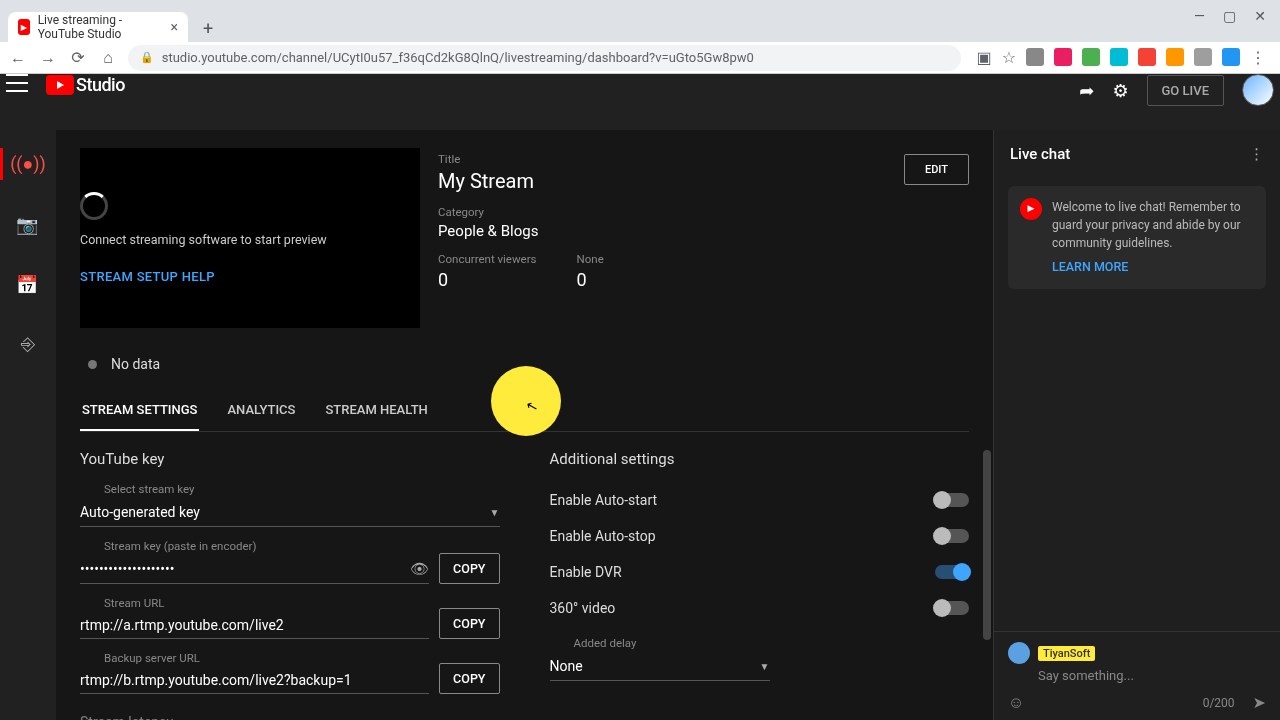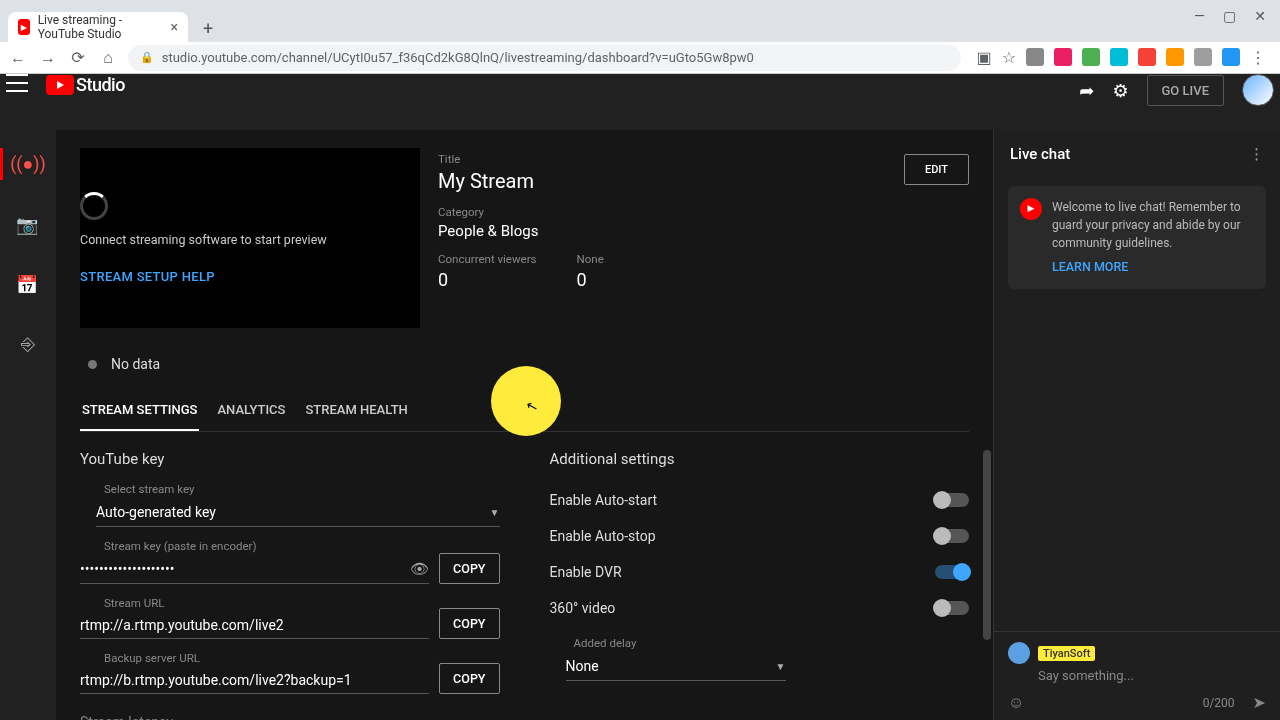--- a/index.html
+++ b/index.html
@@ -51,29 +51,29 @@
 .info-label { color: #888; font-size: 11.5px; margin-bottom: 3px; }
 .info-value { color: #fff; font-size: 15px; margin-bottom: 12px; }
 .info-title-val { font-size: 20px; }
 .metrics { display: flex; gap: 40px; margin-top: 6px; }
 .edit-btn { position: absolute; right: 0; top: 6px; border: 1px solid #888; color: #fff; background: transparent; padding: 8px 20px; font-size: 11px; font-weight: 500; cursor: pointer; border-radius: 2px; }
 
 .status-row { display: flex; align-items: center; gap: 14px; margin-top: 18px; padding: 10px 8px; }
 .status-dot { width: 9px; height: 9px; border-radius: 50%; background: #777; }
 .status-text { color: #ddd; font-size: 14px; }
 
-.tabs { display: flex; gap: 16px; border-bottom: 1px solid #333; margin-top: 8px; }
+.tabs { display: flex; gap: 26px; border-bottom: 1px solid #333; margin-top: 8px; }
 .tab-item { padding: 12px 2px; color: #ccc; font-size: 13px; font-weight: 500; cursor: pointer; border-bottom: 2px solid transparent; }
 .tab-item.active { color: #fff; border-bottom-color: #fff; }
 
 .settings-grid { display: flex; gap: 50px; margin-top: 18px; }
 .settings-col { flex: 1; }
 .section-title { color: #ddd; font-size: 15px; margin-bottom: 14px; }
 .field-label { color: #888; font-size: 11.5px; margin-bottom: 2px; margin-left: 24px; }
-.select-box { display: flex; justify-content: space-between; align-items: center; border-bottom: 1px solid #555; padding: 6px 0; color: #fff; font-size: 14px; cursor: pointer; margin-left: 16px; }
+.select-box { display: flex; justify-content: space-between; align-items: center; border-bottom: 1px solid #555; padding: 6px 0; color: #fff; font-size: 14px; cursor: pointer; }
 .select-arrow { color: #aaa; font-size: 10px; }
 .input-row { display: flex; gap: 10px; align-items: flex-end; margin-top: 12px; }
 .input-group { flex: 1; }
 .input-field { border: none; border-bottom: 1px solid #555; background: transparent; color: #fff; font-size: 14px; padding: 5px 0; width: 100%; display: flex; align-items: center; justify-content: space-between; }
 .eye-icon { color: #aaa; cursor: pointer; font-size: 15px; }
 .copy-btn { border: 1px solid #888; color: #fff; background: transparent; padding: 7px 13px; font-size: 12.5px; font-weight: 500; cursor: pointer; border-radius: 2px; }
 .toggle-row { display: flex; justify-content: space-between; align-items: center; padding: 10px 0; }
 .toggle-label { color: #ddd; font-size: 14px; }
 .toggle { width: 34px; height: 14px; background: #555; border-radius: 8px; position: relative; cursor: pointer; }
 .toggle::after { content: ""; width: 18px; height: 18px; background: #bbb; border-radius: 50%; position: absolute; top: -2px; left: -2px; }

